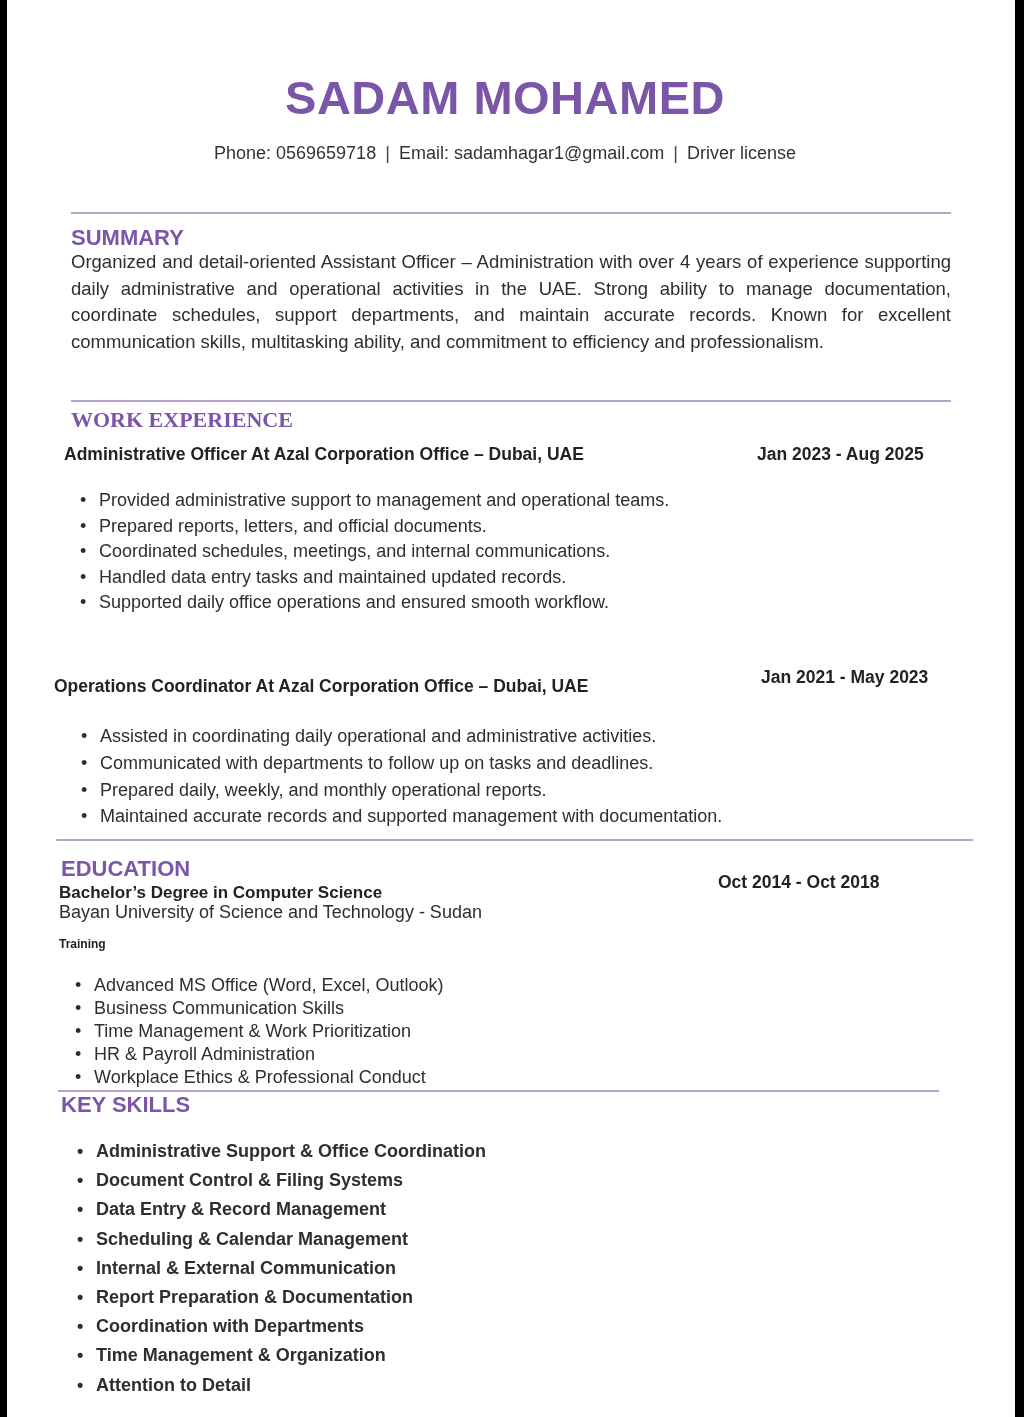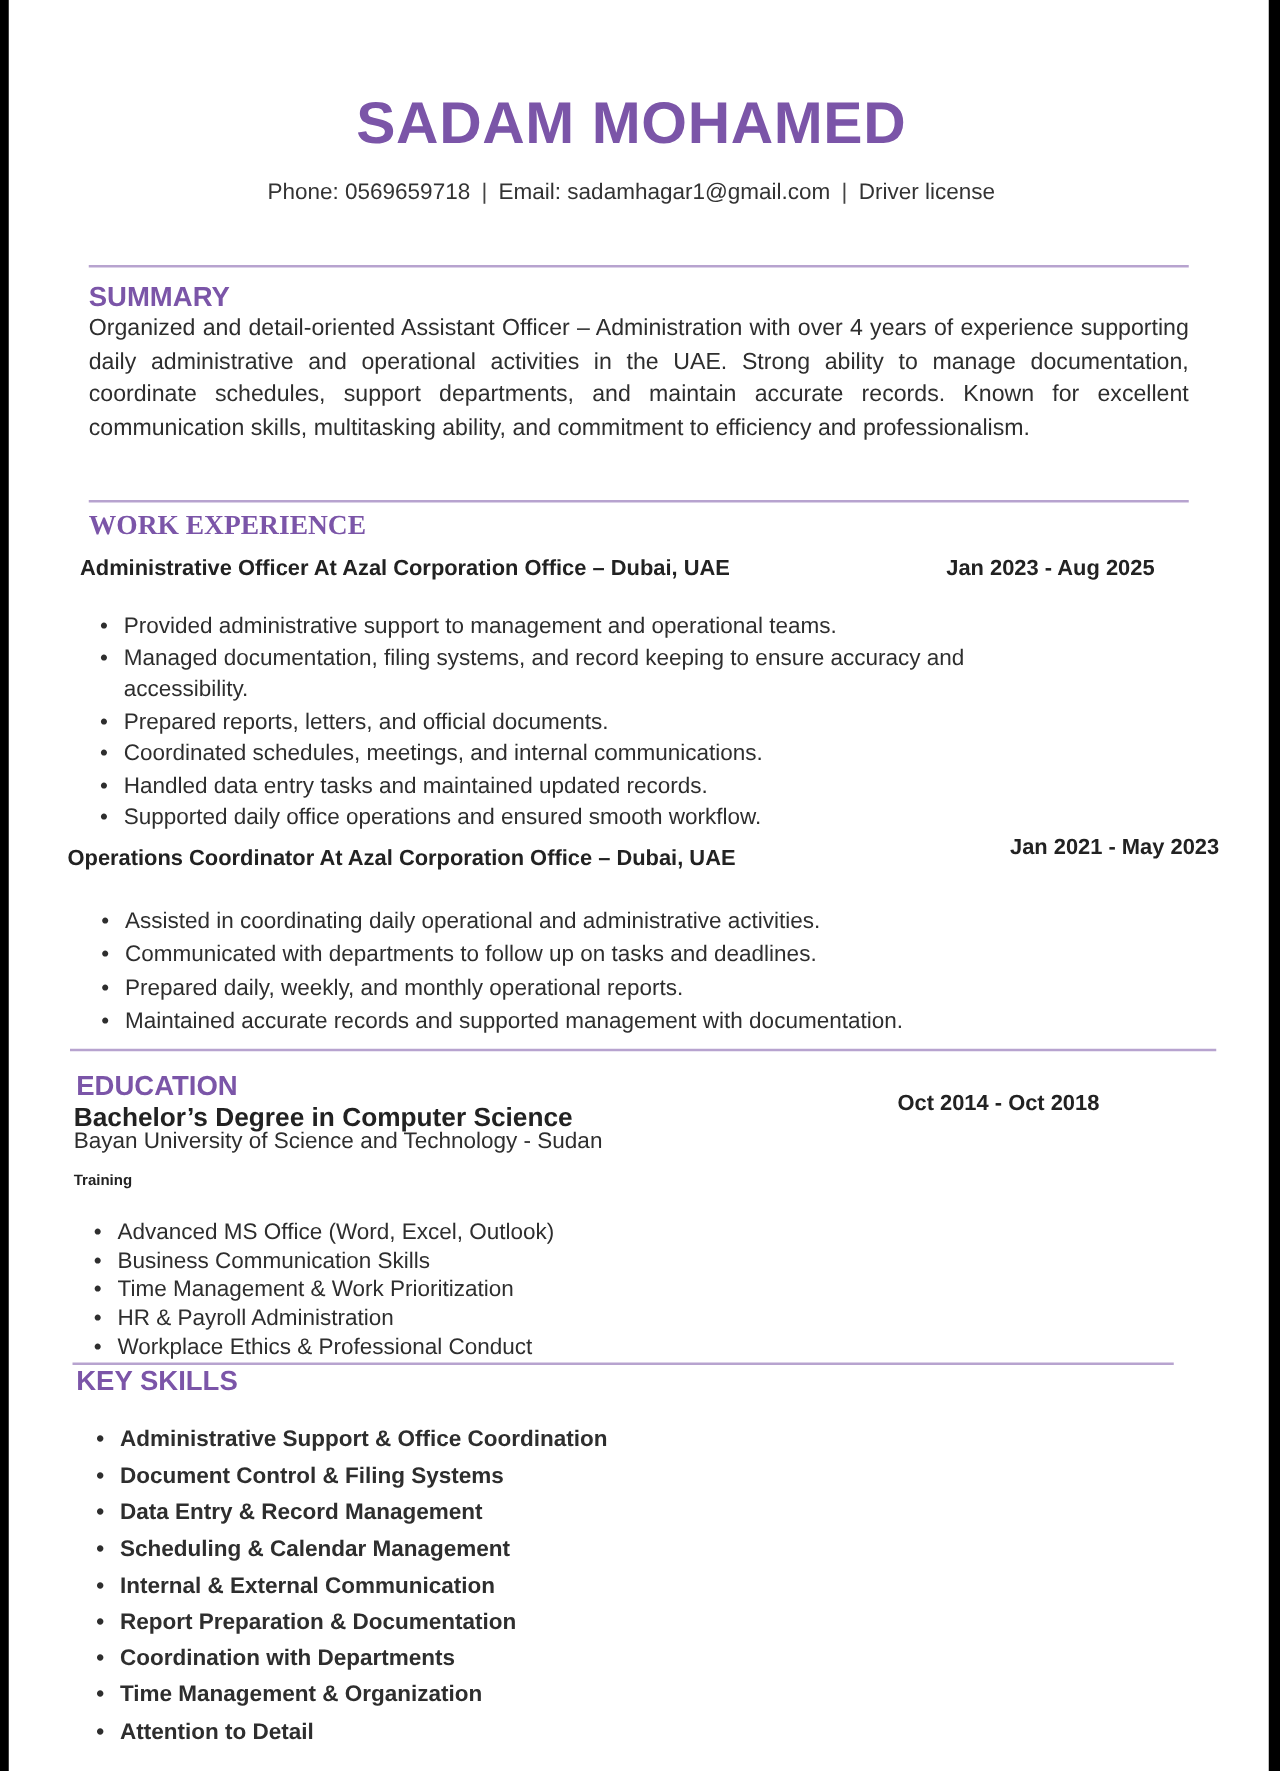--- a/index.html
+++ b/index.html
@@ -23,21 +23,21 @@
   .summary {
     left: 64px; width: 880px; top: 249px; font-size: 18.5px; line-height: 26.7px; text-align: justify; color: #2e2e2e;
   }
   .job-title { font-weight: bold; font-size: 17.5px; color: #222; }
   .job-date { font-weight: bold; font-size: 17.5px; color: #222; }
   ul.bullets { margin: 16px; padding: 0; list-style: none; }
   ul.bullets li { position: relative; padding-left: 19px; font-size: 18px; color: #2e2e2e; }
   ul.bullets li::before { content: "•"; position: absolute; left: 0; top: 0; }
   .b1 li { line-height: 25.5px; }
   .b2 li { line-height: 26.8px; font-size: 18.5px; padding-left: 22px; }
-  .edu-degree { font-weight: bold; font-size: 21px; color: #222; }
+  .edu-degree { font-weight: bold; font-size: 17px; color: #222; }
   .edu-school { font-size: 18px; color: #2e2e2e; }
   .training-title { font-weight: bold; font-size: 12px; color: #222; }
   .b3 li { line-height: 23px; font-size: 16px; padding-left: 20px; }
   .skills li { line-height: 29.2px; font-size: 19px; font-weight: bold; color: #222; padding-left: 23px; }
 </style>
 </head>
 <body>
 
 <div class="page"></div>
 
@@ -54,29 +54,28 @@
 <div class="abs section-title" style="left:71px; top:225px;">SUMMARY</div>
 <div class="abs summary" style="left:71px;">Organized and detail-oriented Assistant Officer – Administration with over 4 years of experience supporting daily administrative and operational activities in the UAE. Strong ability to manage documentation, coordinate schedules, support departments, and maintain accurate records. Known for excellent communication skills, multitasking ability, and commitment to efficiency and professionalism.</div>
 
 <div class="abs hr" style="left:71px; top:400px; width:880px;"></div>
 <div class="abs section-title" style="left:71px; top:407px;font-family:Liberation Serif, serif;">WORK EXPERIENCE</div>
 
 <div class="abs job-title" style="left:64px; top:444px;">Administrative Officer At Azal Corporation Office – Dubai, UAE</div>
 <div class="abs job-date" style="left:757px; top:444px;">Jan 2023 - Aug 2025</div>
 <ul class="abs bullets b1" style="left:64px; top:472px; width:790px;">
   <li>Provided administrative support to management and operational teams.</li>
-  <li>Managed documentation, filing systems, and record keeping to ensure accuracy and accessibility.</li>
   <li>Prepared reports, letters, and official documents.</li>
   <li>Coordinated schedules, meetings, and internal communications.</li>
   <li>Handled data entry tasks and maintained updated records.</li>
   <li>Supported daily office operations and ensured smooth workflow.</li>
 </ul>
 
 <div class="abs job-title" style="left:54px; top:676px;">Operations Coordinator At Azal Corporation Office – Dubai, UAE</div>
-<div class="abs job-date" style="left:761px; top:667px;margin-left:47px;">Jan 2021 - May 2023</div>
+<div class="abs job-date" style="left:761px; top:667px;">Jan 2021 - May 2023</div>
 <ul class="abs bullets b2" style="left:65px; top:707px; width:800px;">
   <li>Assisted in coordinating daily operational and administrative activities.</li>
   <li>Communicated with departments to follow up on tasks and deadlines.</li>
   <li>Prepared daily, weekly, and monthly operational reports.</li>
   <li>Maintained accurate records and supported management with documentation.</li>
 </ul>
 
 <div class="abs hr" style="left:56px; top:839px; width:917px;"></div>
 <div class="abs section-title" style="left:61px; top:856px;">EDUCATION</div>
 <div class="abs edu-degree" style="left:59px; top:883px;">Bachelor’s Degree in Computer Science</div>

